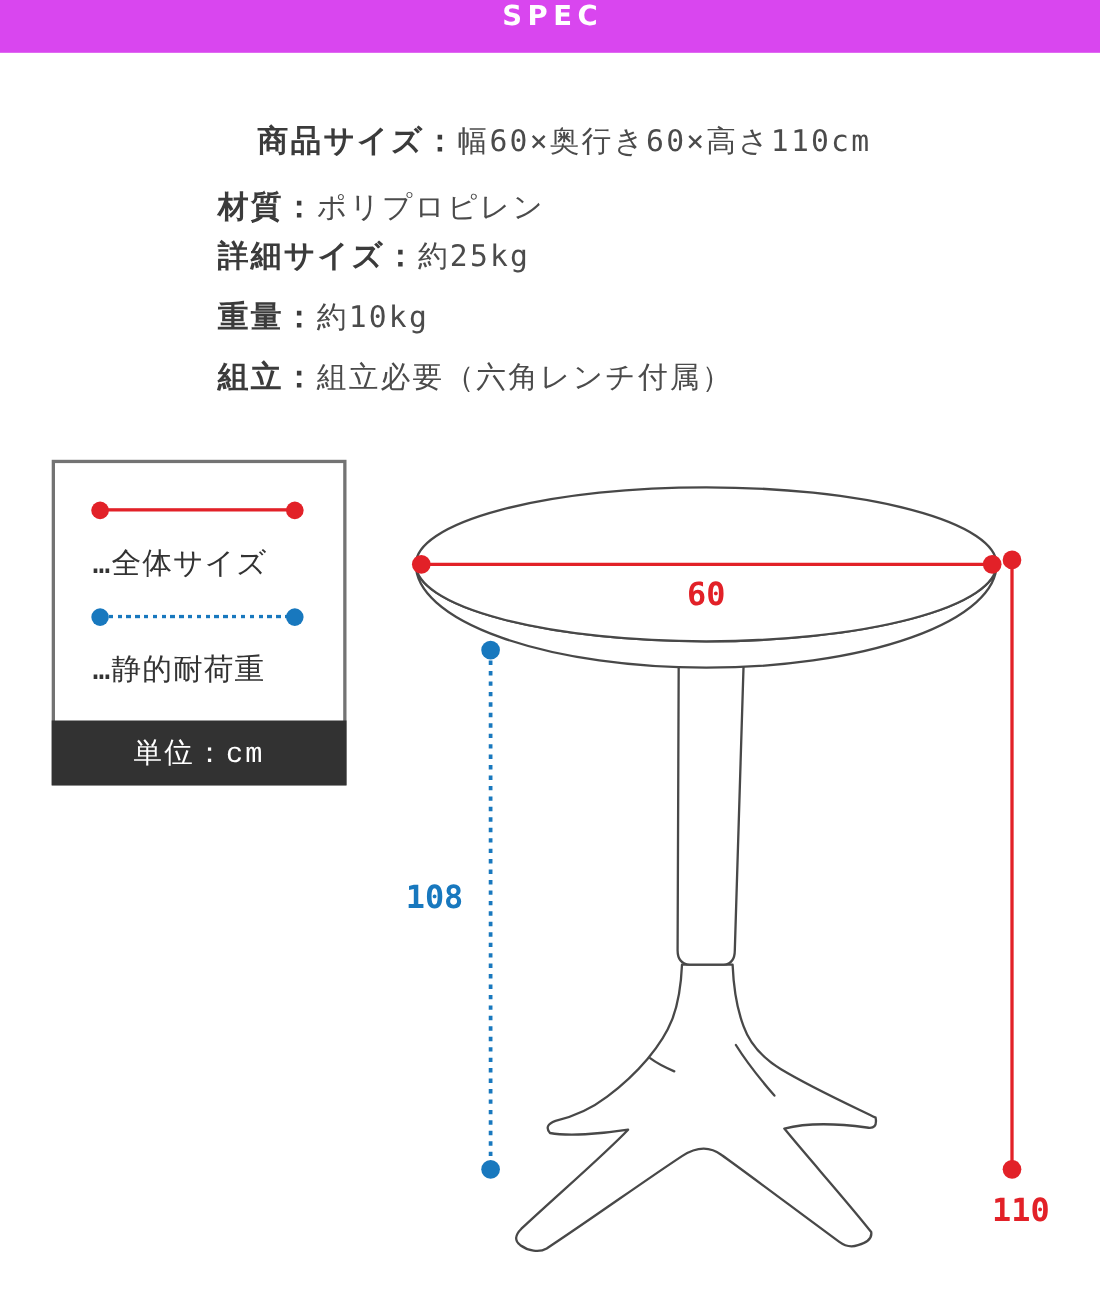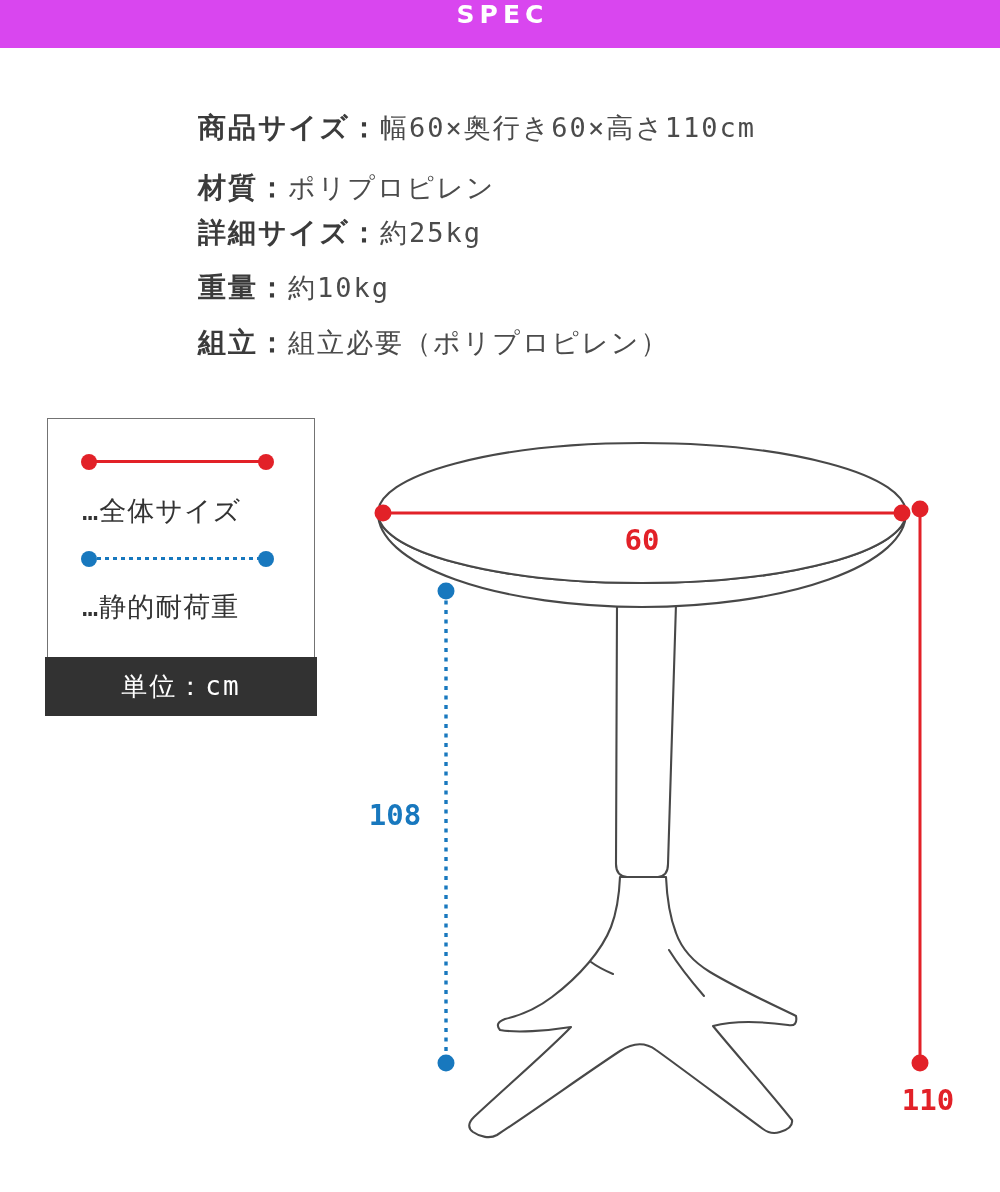--- a/index.html
+++ b/index.html
@@ -17,28 +17,28 @@
     display:flex;justify-content:center;
   }
   .spec-header .title{
     color:#ffffff;font-size:25px;font-weight:bold;
     letter-spacing:5px;text-indent:5px;
     font-family:"DejaVu Sans","Liberation Sans",sans-serif;
   }
   
   .spec-list{position:absolute;left:198px;top:0;}
   .spec-row{position:absolute;white-space:nowrap;line-height:34px;height:34px;}
-  .spec-row.r0{top:111px;} .spec-row.r1{top:171px;} .spec-row.r2{top:216px;}
+  .spec-row.r0{top:111px;margin-left:36px;} .spec-row.r1{top:171px;} .spec-row.r2{top:216px;}
   .spec-row.r3{top:271px;text-align:right;} .spec-row.r4{top:326px;}
   .spec-label{font-size:28px;font-weight:bold;color:#3b3b3b;letter-spacing:2px;}
   .spec-value{font-size:27px;font-weight:normal;color:#4b4b4b;letter-spacing:2px;}
   
   .legend-box{
     position:absolute;left:47px;top:418px;width:268px;height:296px;
-    border:1px solid #737373;box-sizing:border-box;background:#ffffff;
+    border:3px solid #737373;box-sizing:border-box;background:#ffffff;
   }
   .legend-line{position:absolute;height:3px;left:41px;width:177px;}
   .legend-line.solid-red{top:41px;background:#e22128;}
   .legend-line.dotted-blue{
     top:138px;
     background:repeating-linear-gradient(90deg,#1878be 0 4px,transparent 4px 8px);
   }
   .legend-line .dot{
     position:absolute;width:16px;height:16px;border-radius:50%;top:-6.5px;
   }
@@ -48,21 +48,21 @@
   .legend-text{
     position:absolute;left:34px;white-space:nowrap;
     font-size:27px;color:#333333;letter-spacing:1px;line-height:27px;
   }
   .legend-text.overall{top:78px;}
   .legend-text.detail{top:174px;}
   .legend-unit{
     position:absolute;left:-3px;right:-3px;bottom:-3px;height:59px;
     background:#323232;color:#ffffff;
     display:flex;align-items:center;justify-content:center;
-    font-size:26px;letter-spacing:2px;
+    font-size:26px;letter-spacing:2px;font-family:Liberation Mono, monospace;
   }
   
   .diagram-svg{position:absolute;left:0;top:0;}
   .dim-label{font-family:"DejaVu Sans Mono","DejaVu Sans",monospace;font-weight:bold;}
 </style>
 </head>
 <body>
 
 <div class="spec-header">
   <span class="title">SPEC</span>
@@ -75,21 +75,21 @@
   <div class="spec-row r1">
     <span class="spec-label">材質：</span><span class="spec-value">ポリプロピレン</span>
   </div>
   <div class="spec-row r2">
     <span class="spec-label">詳細サイズ：</span><span class="spec-value">約25kg</span>
   </div>
   <div class="spec-row r3">
     <span class="spec-label">重量：</span><span class="spec-value">約10kg</span>
   </div>
   <div class="spec-row r4">
-    <span class="spec-label">組立：</span><span class="spec-value">組立必要（ポリプロピレン）</span>
+    <span class="spec-label">組立：</span><span class="spec-value">組立必要（六角レンチ付属）</span>
   </div>
 </div>
 
 <div class="legend-box">
   <div class="legend-line solid-red">
     <span class="dot left"></span>
     <span class="dot right"></span>
   </div>
   <div class="legend-text overall">…全体サイズ</div>
   <div class="legend-line dotted-blue">

